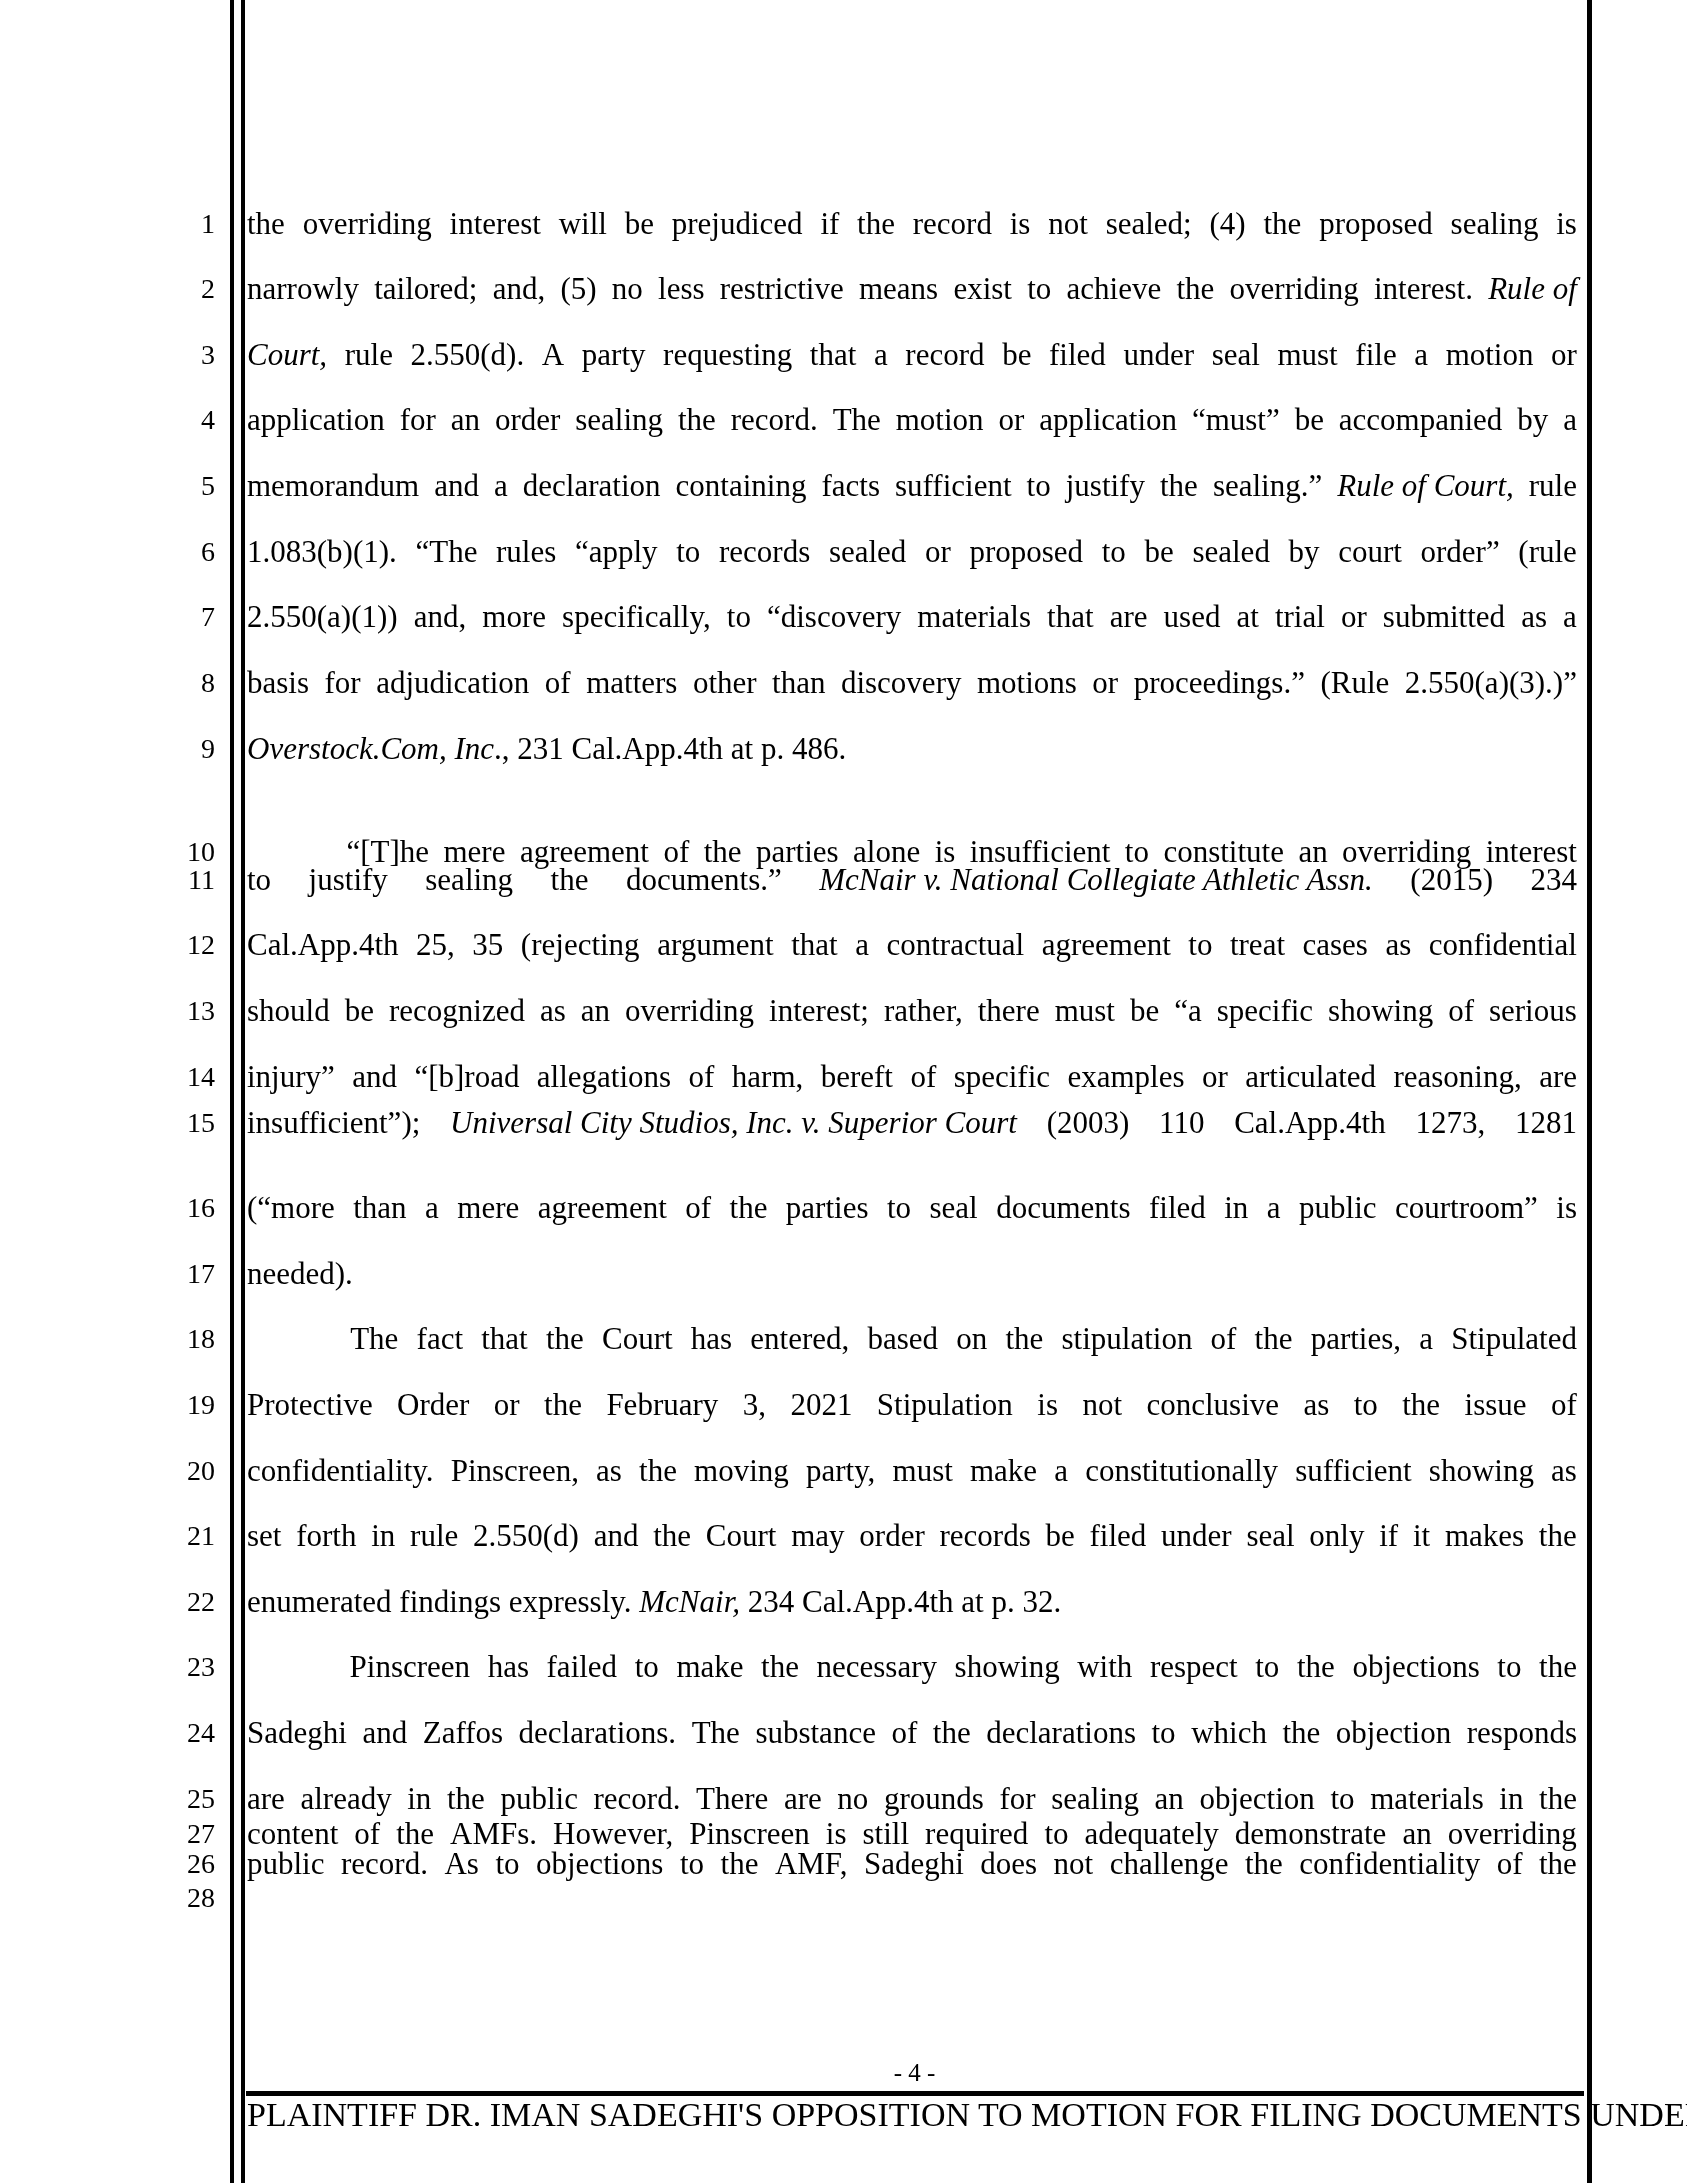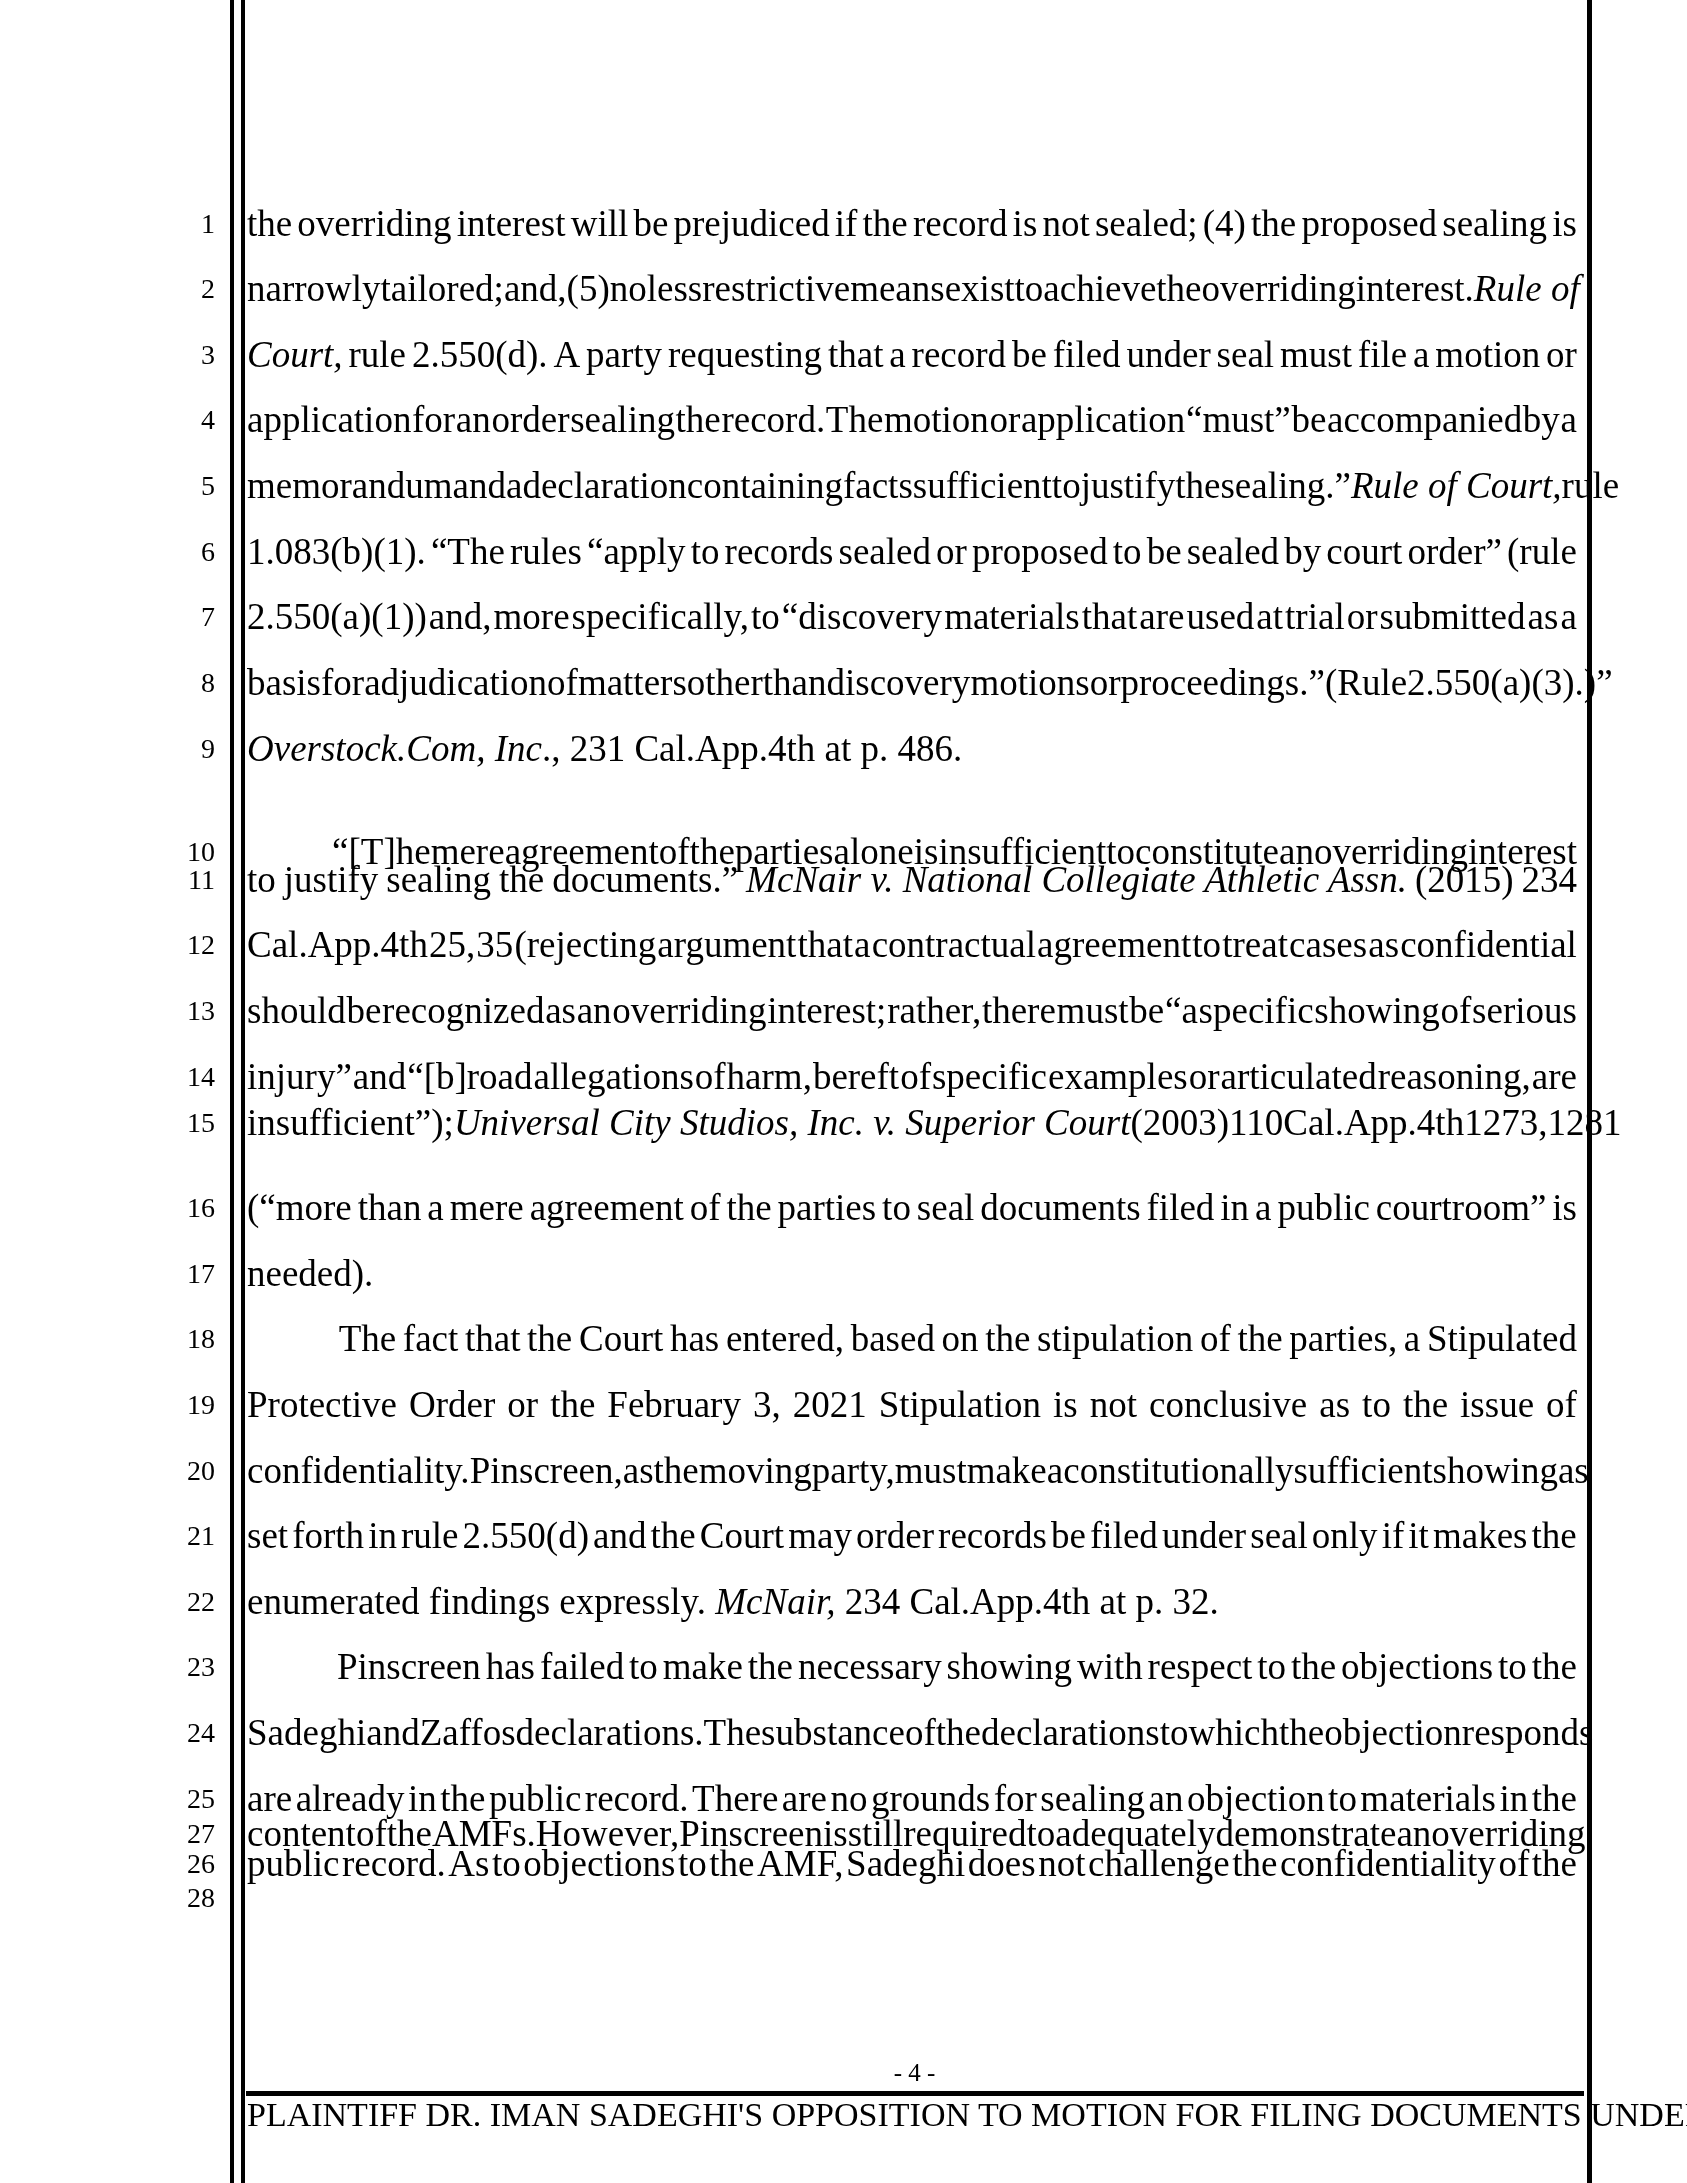--- a/index.html
+++ b/index.html
@@ -58,21 +58,21 @@
     font-size: 28px;
     line-height: 65px;
     font-family: "Liberation Serif", "DejaVu Serif", serif;
     color: #000000;
   }
 
   .line-text {
     position: absolute;
     left: 247px;
     width: 1330px;
-    font-size: 37px;
+    font-size: 31px;
     line-height: 65px;
     white-space: nowrap;
     letter-spacing: 0;
     color: #000000;
   }
 
   
   .line-text.justified {
     display: flex;
     justify-content: space-between;

